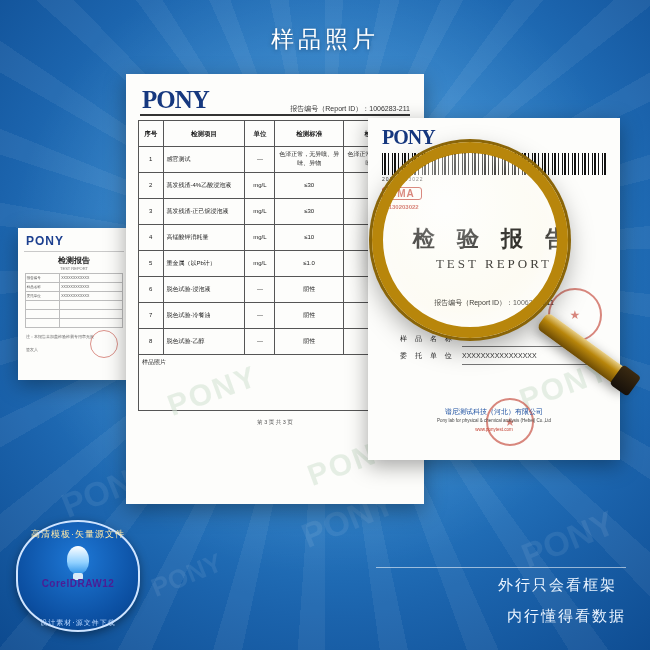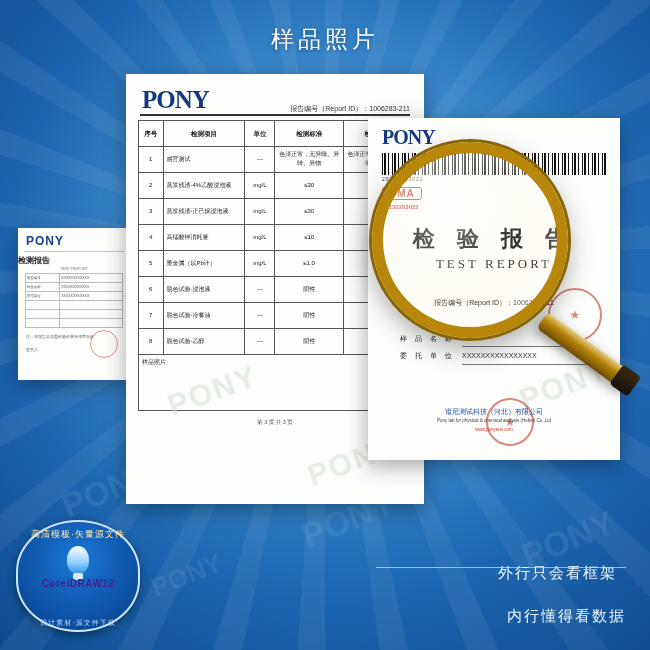--- a/index.html
+++ b/index.html
@@ -32,21 +32,21 @@
     position:absolute;background:#fdfdfb;
     box-shadow:0 6px 20px rgba(0,0,0,.35);
     overflow:hidden;
   }
   .doc .wm{position:absolute;color:rgba(210,225,210,.55);font-size:30px;
     transform:rotate(-20deg);letter-spacing:2px;font-weight:bold;pointer-events:none;}
 
   
   #doc-small{left:18px;top:228px;width:112px;height:152px;}
   #doc-small .s-logo{font-size:12px;font-weight:bold;color:#1c3f8f;padding:6px 0 0 8px;letter-spacing:1px;}
-  #doc-small .s-title{text-align:left;font-size:8px;color:#222;margin-top:3px;font-weight:bold;}
+  #doc-small .s-title{text-align:center;font-size:8px;color:#222;margin-top:3px;font-weight:bold;}
   #doc-small .s-sub{text-align:center;font-size:4px;color:#777;}
   #doc-small .s-hr{height:1px;background:#c9c9c9;margin:3px 6px;}
   #doc-small table{width:88%;margin:2px auto;border-collapse:collapse;}
   #doc-small td{border:1px solid #bdbdbd;height:8px;font-size:3.5px;color:#555;padding:0 1px;}
   #doc-small .s-foot{font-size:4px;color:#666;margin:4px 8px;line-height:9px;}
   #doc-small .s-stamp{position:absolute;right:12px;bottom:22px;width:26px;height:26px;border:1.5px solid #c0392b;border-radius:50%;opacity:.55;}
 
   
   #doc-main{left:126px;top:74px;width:298px;height:430px;}
   #doc-main .m-head{display:flex;align-items:flex-end;justify-content:space-between;padding:12px 14px 0 16px;}
@@ -126,21 +126,21 @@
     width:22px;height:28px;border-radius:50% 50% 45% 45%;
     background:linear-gradient(180deg,#ffffff,#8fd0ff 60%,#2f93e8);}
   #badge .bulb:after{content:"";position:absolute;left:50%;transform:translateX(-50%);bottom:-6px;width:10px;height:7px;background:#d8e9f7;border-radius:2px;}
   #badge .main{position:absolute;left:0;right:0;top:58px;text-align:center;color:#4c1d95;font-size:10px;font-weight:bold;letter-spacing:.5px;}
   #badge .sub{position:absolute;left:0;right:0;top:76px;text-align:center;color:#ffe9a8;font-size:10px;letter-spacing:2px;}
   #badge .arcBot{position:absolute;left:0;right:0;bottom:4px;text-align:center;color:#bcd9ff;font-size:7px;letter-spacing:1px;}
 
   
   #slogan{position:absolute;right:24px;bottom:24px;text-align:center;color:#eaf4ff;font-family:Liberation Serif, serif;}
   #slogan .l1{font-size:15px;letter-spacing:2px;}
-  #slogan .l2{font-size:15px;letter-spacing:2px;margin-top:24px;margin-left:18px;}
+  #slogan .l2{font-size:15px;letter-spacing:2px;margin-top:12px;margin-left:18px;}
   #divline{position:absolute;right:24px;bottom:82px;width:250px;height:1px;background:rgba(255,255,255,.55);}
 
   .pony-wm{position:absolute;color:rgba(255,255,255,.08);font-weight:bold;font-size:34px;transform:rotate(-22deg);pointer-events:none;}
 </style>
 </head>
 <body>
 
 <div class="rays"></div>
 <div class="glow"></div>
 

